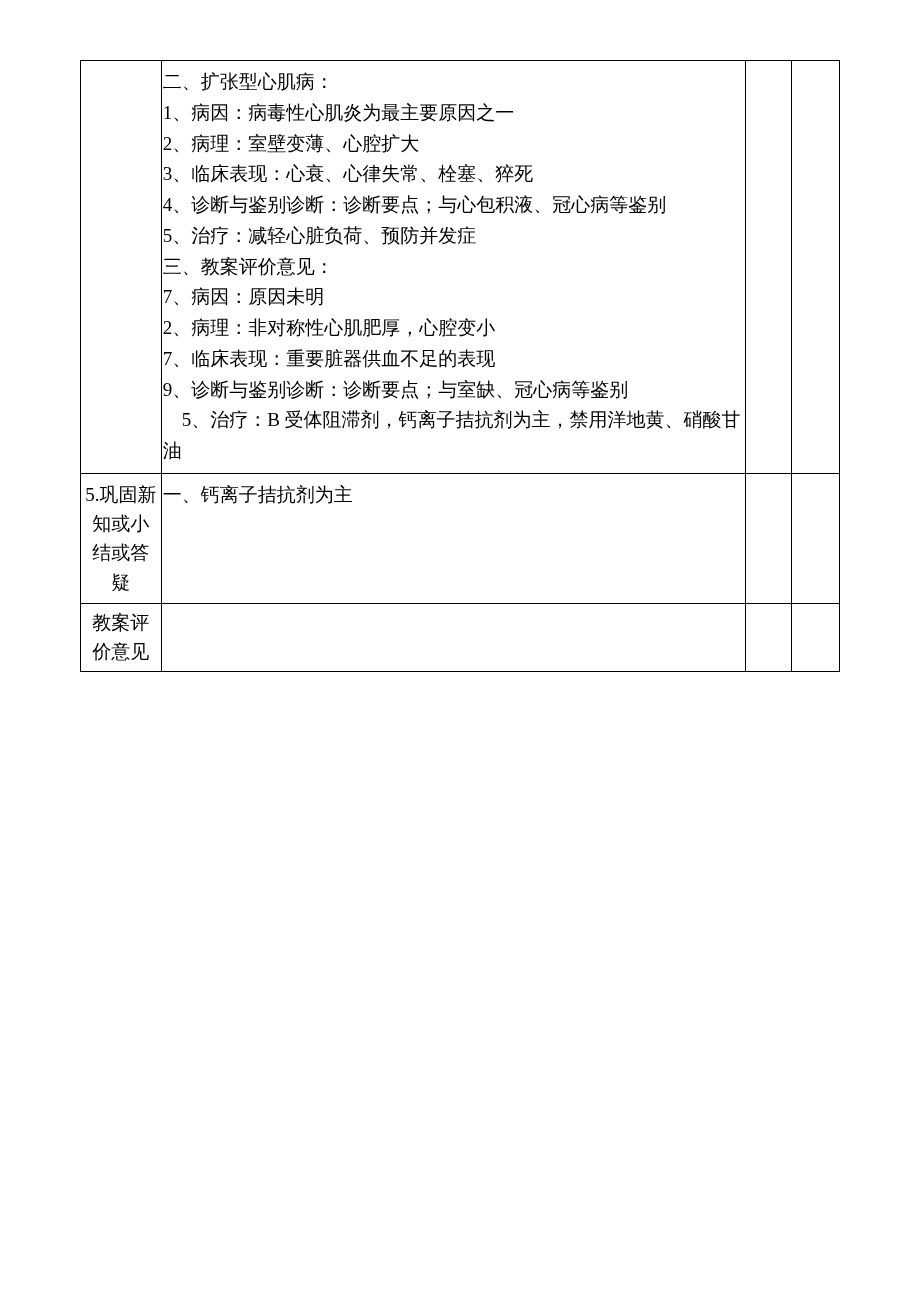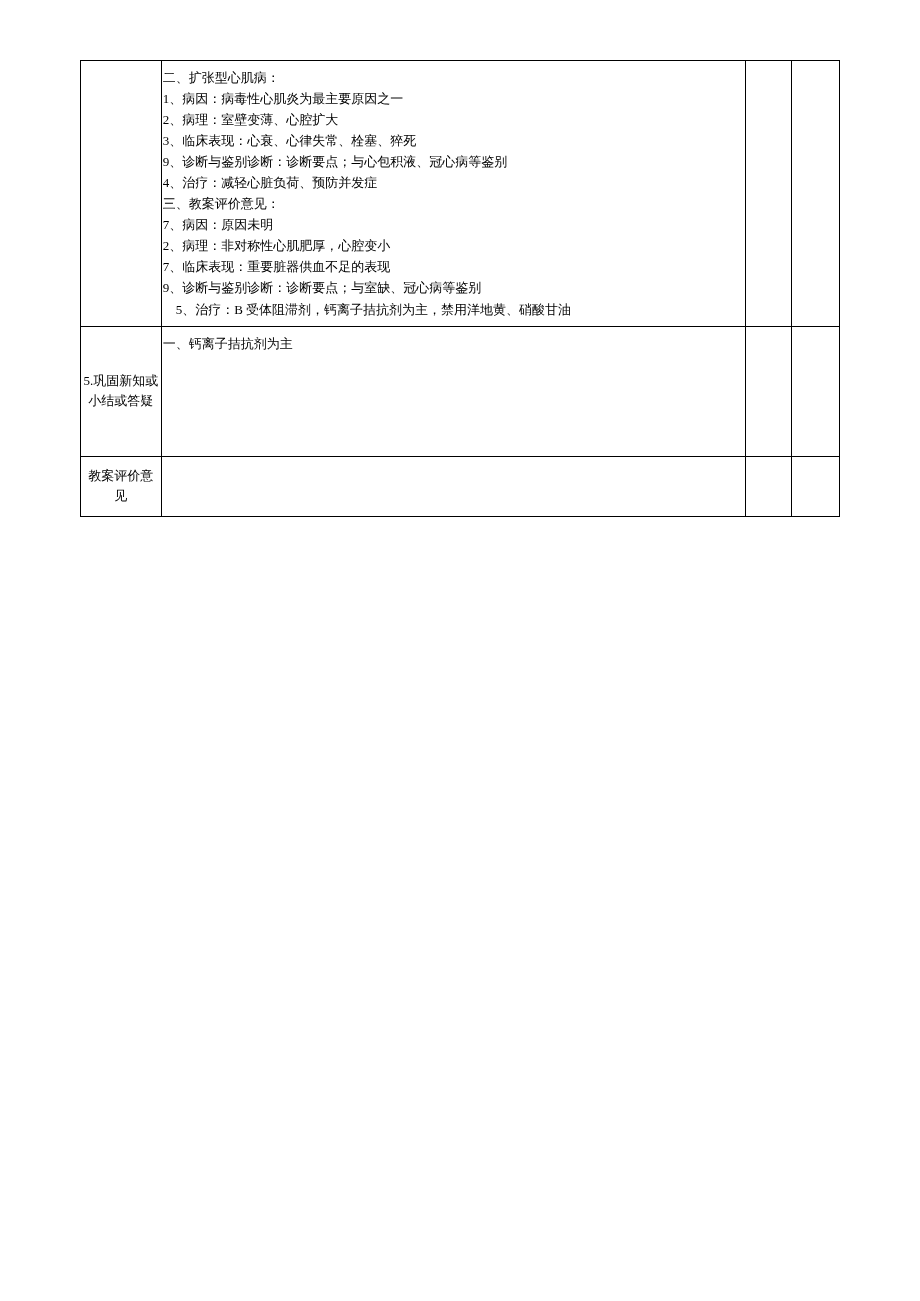--- a/index.html
+++ b/index.html
@@ -16,21 +16,21 @@
     }
     table {
       border-collapse: collapse;
       width: 100%;
       table-layout: fixed;
     }
     td {
       border: 1px solid #000;
       padding: 4px 2px;
       vertical-align: middle;
-      font-size: 13px;
+      font-size: 19px;
       line-height: 1.65;
     }
     .col-label {
       width: 80px;
       text-align: center;
     }
     .col-content {
       width: 580px;
       text-align: left;
       padding-left: 0;
@@ -73,22 +73,22 @@
 
   <tbody>
       <tr>
     <td class="col-label"></td>
     <td class="col-content">
       <div class="content-block">
         <p>二、扩张型心肌病：</p>
         <p>1、病因：病毒性心肌炎为最主要原因之一</p>
         <p>2、病理：室壁变薄、心腔扩大</p>
         <p>3、临床表现：心衰、心律失常、栓塞、猝死</p>
-        <p>9、诊断与鉴别诊断：诊断要点；与心包积液、冠心病等鉴别</p>
-        <p>4、治疗：减轻心脏负荷、预防并发症</p>
+        <p>4、诊断与鉴别诊断：诊断要点；与心包积液、冠心病等鉴别</p>
+        <p>5、治疗：减轻心脏负荷、预防并发症</p>
         <p>三、教案评价意见：</p>
         <p>7、病因：原因未明</p>
         <p>2、病理：非对称性心肌肥厚，心腔变小</p>
         <p>7、临床表现：重要脏器供血不足的表现</p>
         <p>9、诊断与鉴别诊断：诊断要点；与室缺、冠心病等鉴别</p>
         <p>　5、治疗：B 受体阻滞剂，钙离子拮抗剂为主，禁用洋地黄、硝酸甘油</p>
       </div>
     </td>
     <td class="col-narrow1"></td>
     <td class="col-narrow2"></td>

